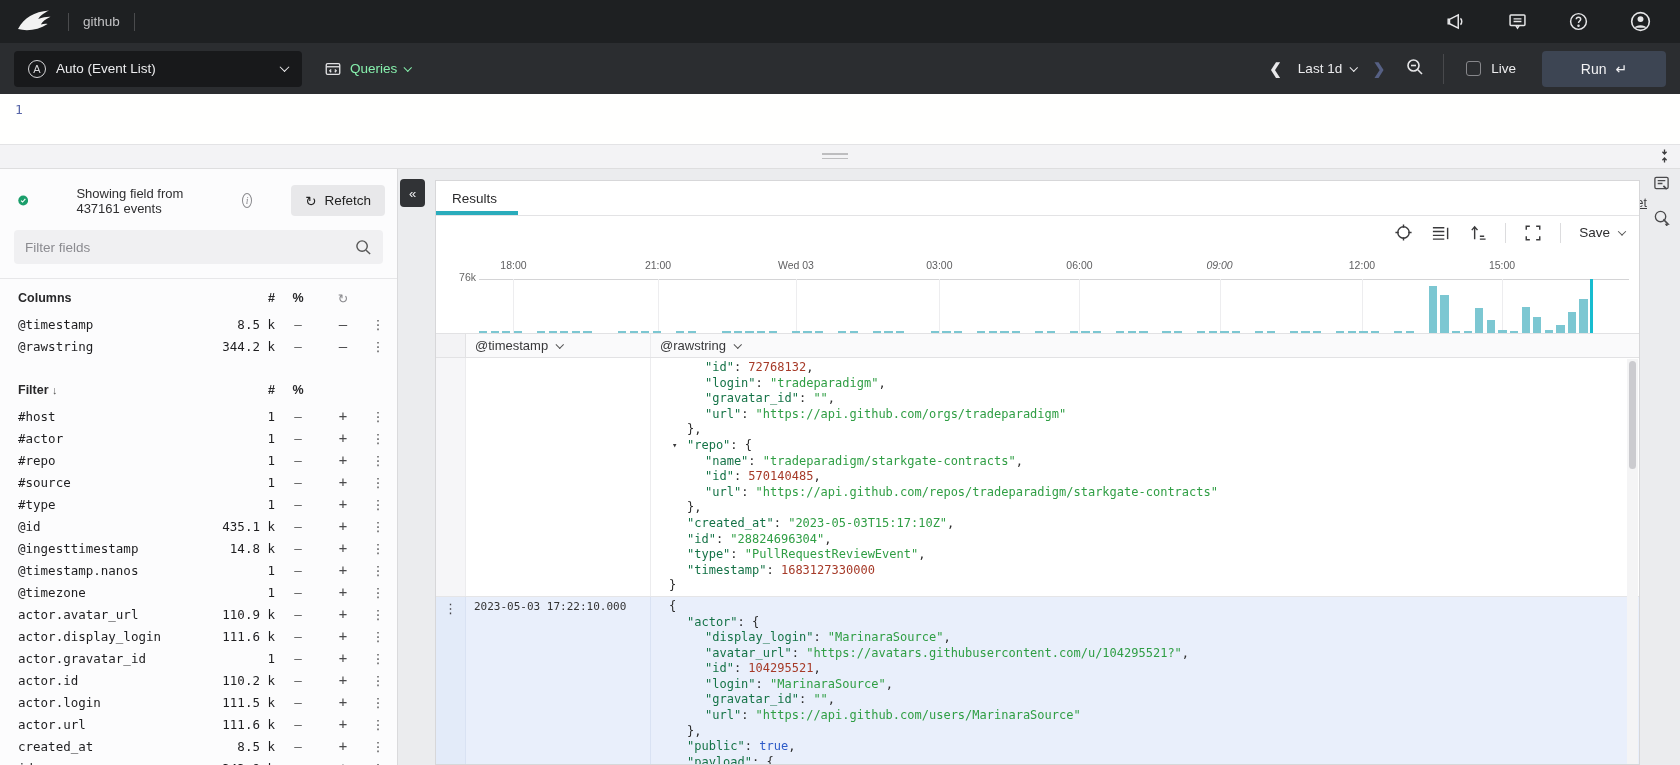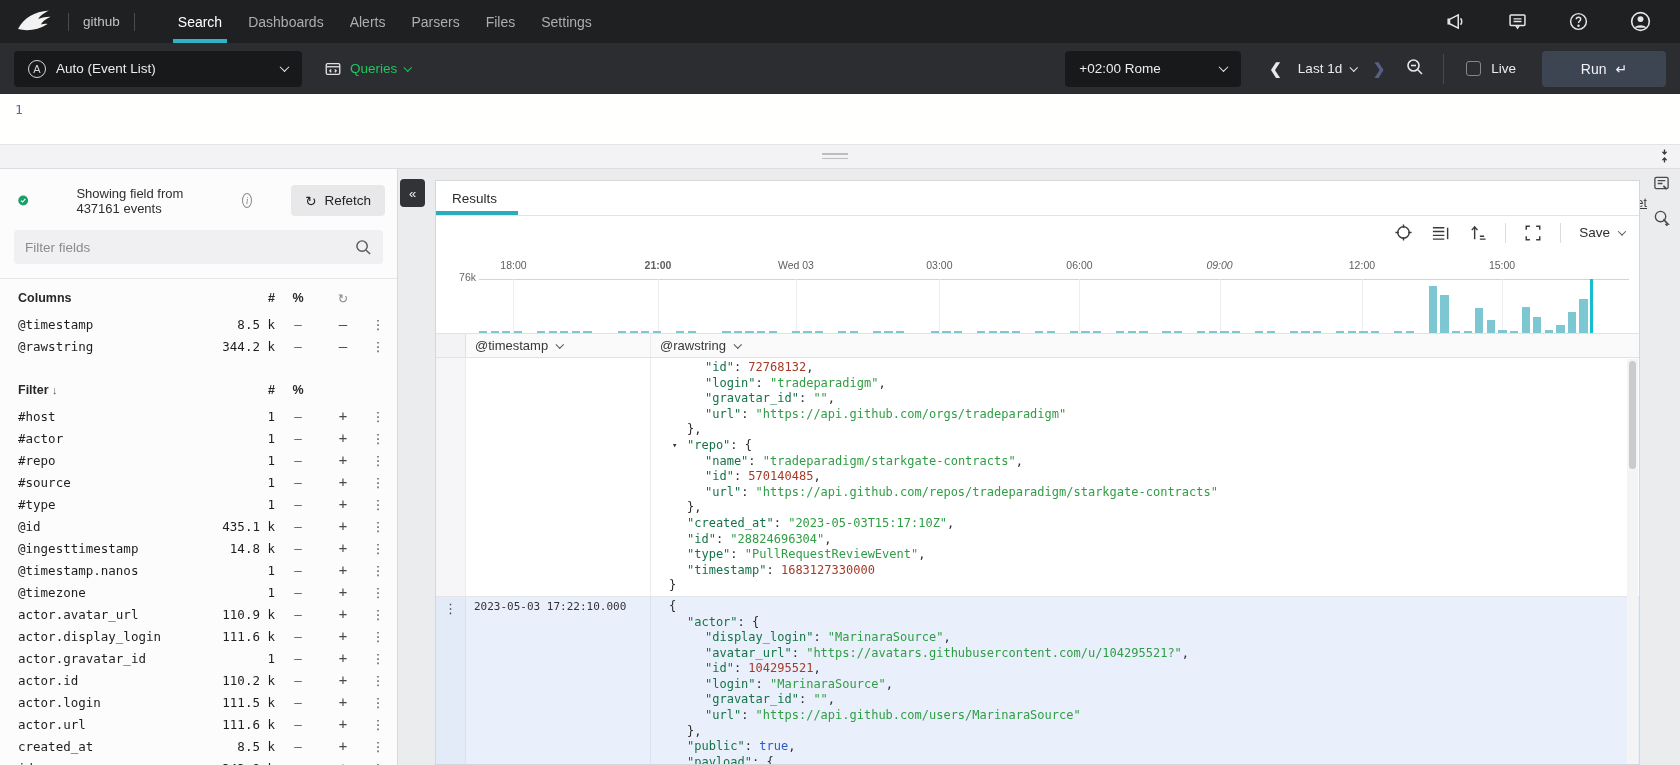--- a/index.html
+++ b/index.html
@@ -19,21 +19,21 @@
   #topbar-icons svg { display:block; }
 
   
   #querybar { position:absolute; left:0; top:43px; width:1680px; height:51px; background:#2b2d30; display:flex; align-items:center; padding:0 14px; }
   .pill { background:#18191b; border-radius:4px; height:36px; display:flex; align-items:center; padding:0 14px; color:#ececee; font-size:13.5px; cursor:pointer; }
   #view-selector { width:288px; }
   #view-selector .lbl { margin-left:10px; }
   #view-selector .chev { margin-left:auto; }
   .circle-a { width:18px; height:18px; border:1.5px solid #d6d6d8; border-radius:50%; font-size:11px; color:#d6d6d8; display:flex; align-items:center; justify-content:center; flex:none; }
   .chev { width:7px; height:7px; border-right:1.6px solid currentColor; border-bottom:1.6px solid currentColor; transform:rotate(45deg) translate(-1px,-1px); display:inline-block; }
-  #queries-btn { display:flex; align-items:center; gap:8px; color:#22c55e; margin-left:22px; font-size:13.5px; cursor:pointer; }
+  #queries-btn { display:flex; align-items:center; gap:8px; color:#86efac; margin-left:22px; font-size:13.5px; cursor:pointer; }
   #qb-right { margin-left:auto; display:flex; align-items:center; }
   #tz-pill { width:176px; margin-right:22px; }
   #tz-pill .chev { margin-left:auto; }
   .arrow-btn { color:#e8e8ea; font-size:15px; padding:0 6px; cursor:pointer; font-weight:bold; }
   .arrow-btn.dim { color:#566084; }
   #time-range { display:flex; align-items:center; gap:9px; color:#ececee; margin:0 10px; font-size:13.5px; cursor:pointer; }
   #zoomout { margin:0 18px 0 14px; cursor:pointer; }
   .qdiv { width:1px; height:30px; background:#48494c; margin-right:22px; }
   #live-box { width:15px; height:15px; border:1.5px solid #87878b; border-radius:3px; background:transparent; cursor:pointer; }
   #live-label { color:#ececee; margin:0 26px 0 10px; font-size:13.5px; }
@@ -132,28 +132,20 @@
 
 <div id="topbar">
   <span>
     <svg width="38" height="28" viewBox="0 0 38 28" fill="#f2f2f2">
         <path d="M2 23 C8 12, 18 5.5, 33 4.5 C27 7.5, 24 10, 22.2 13 C27 11.2, 31 10.6, 34.5 10.8 C29 13.4, 26.4 15.8, 24.8 18.4 C27.4 17.7, 29.8 17.6, 31.6 17.9 C22.5 23.8, 11.5 25.6, 2 23 Z"></path>
       </svg>
   </span>
   <span class="vdiv"></span>
   <span id="repo-name">github</span>
   <span class="vdiv"></span>
-  <div id="nav-items">
-      <span class="nav-item active">Search</span>
-      <span class="nav-item">Dashboards</span>
-      <span class="nav-item">Alerts</span>
-      <span class="nav-item">Parsers</span>
-      <span class="nav-item">Files</span>
-      <span class="nav-item">Settings</span>
-    </div>
   <div id="topbar-icons">
     <span>
       <svg width="21" height="21" viewBox="0 0 24 24" fill="none" stroke="#e6e6e8" stroke-width="1.7">
           <path d="M4 9.5 L14 4.5 V19.5 L4 14.5 Z"></path>
           <path d="M4 9.5 H2.5 V14.5 H4"></path>
           <path d="M16.5 8.5 C18.5 10, 18.5 14, 16.5 15.5"></path>
         </svg>
     </span>
     <span>
       <svg width="21" height="21" viewBox="0 0 24 24" fill="none" stroke="#e6e6e8" stroke-width="1.7">
@@ -188,24 +180,20 @@
   <div id="queries-btn">
     <svg width="18" height="18" viewBox="0 0 20 20" fill="none" stroke="#e0e0e2" stroke-width="1.5">
         <rect x="2.5" y="4" width="15" height="12" rx="1.5"></rect>
         <path d="M2.5 7.5 H17.5"></path>
         <path d="M8 10.5 L6.5 12 L8 13.5 M12 10.5 L13.5 12 L12 13.5"></path>
       </svg>
     <span>Queries</span>
     <span class="chev" style="width:5.5px;height:5.5px;"></span>
   </div>
   <div id="qb-right">
-    <div id="tz-pill" class="pill">
-      <span>+02:00 Rome</span>
-      <span class="chev"></span>
-    </div>
     <span class="arrow-btn">❮</span>
     <div id="time-range">
       <span>Last 1d</span>
       <span class="chev" style="width:5.5px;height:5.5px;"></span>
     </div>
     <span class="arrow-btn dim">❯</span>
     <span id="zoomout">
       <svg width="20" height="20" viewBox="0 0 20 20" fill="none" stroke="#e6e6e8" stroke-width="1.6">
           <circle cx="8.5" cy="8.5" r="5.5"></circle>
           <path d="M12.8 12.8 L17 17"></path>
@@ -452,21 +440,21 @@
     </div>
   </div>
 
   <div id="chart">
     <span id="ymax">76k</span>
     <div id="axisline"></div>
     <div id="plot">
         <div class="gridline" style="left: 3.1%;"></div>
         <div class="tick-label" style="left: 3.1%;">18:00</div>
         <div class="gridline" style="left: 16.1%;"></div>
-        <div class="tick-label" style="left: 16.1%; font-weight: bold;">21:00</div>
+        <div class="tick-label" style="left: 16.1%;">21:00</div>
         <div class="gridline" style="left: 28.5%;"></div>
         <div class="tick-label" style="left: 28.5%;">Wed 03</div>
         <div class="gridline" style="left: 41.4%;"></div>
         <div class="tick-label" style="left: 41.4%;">03:00</div>
         <div class="gridline" style="left: 54%;"></div>
         <div class="tick-label" style="left: 54%;">06:00</div>
         <div class="gridline" style="left: 66.6%;"></div>
         <div class="tick-label" style="left: 66.6%; font-style: italic;">09:00</div>
         <div class="gridline" style="left: 79.4%;"></div>
         <div class="tick-label" style="left: 79.4%;">12:00</div>

